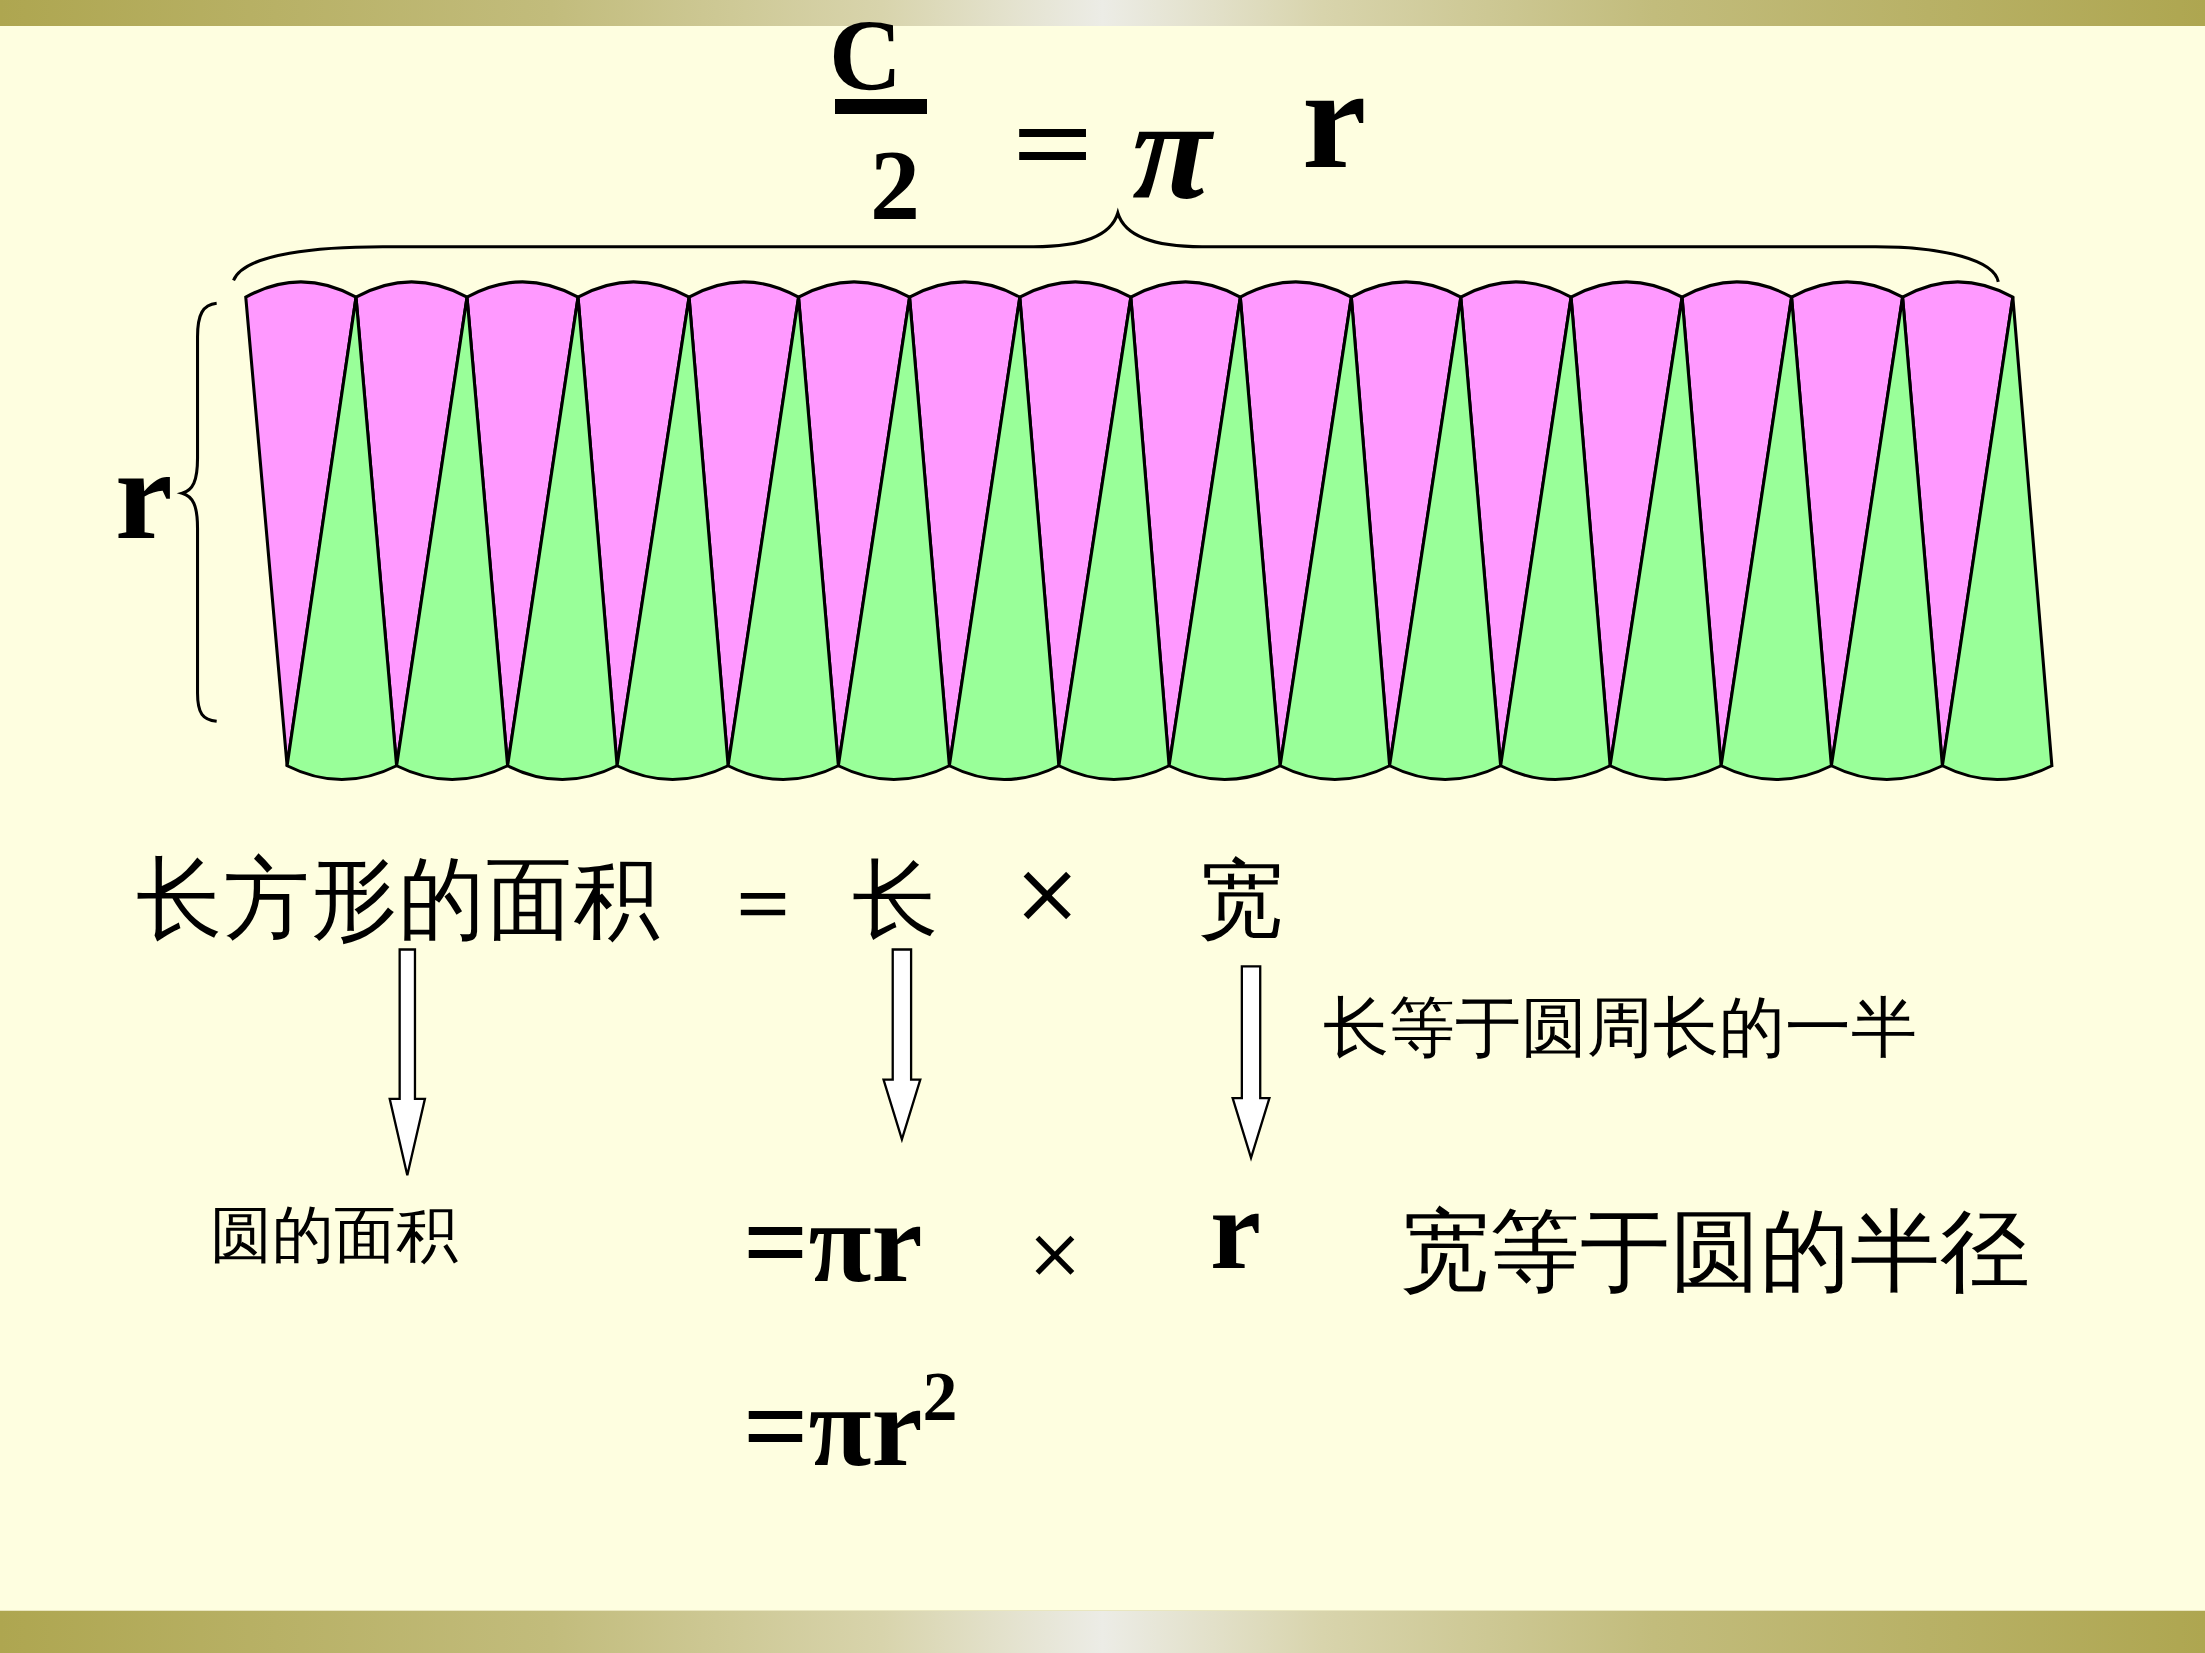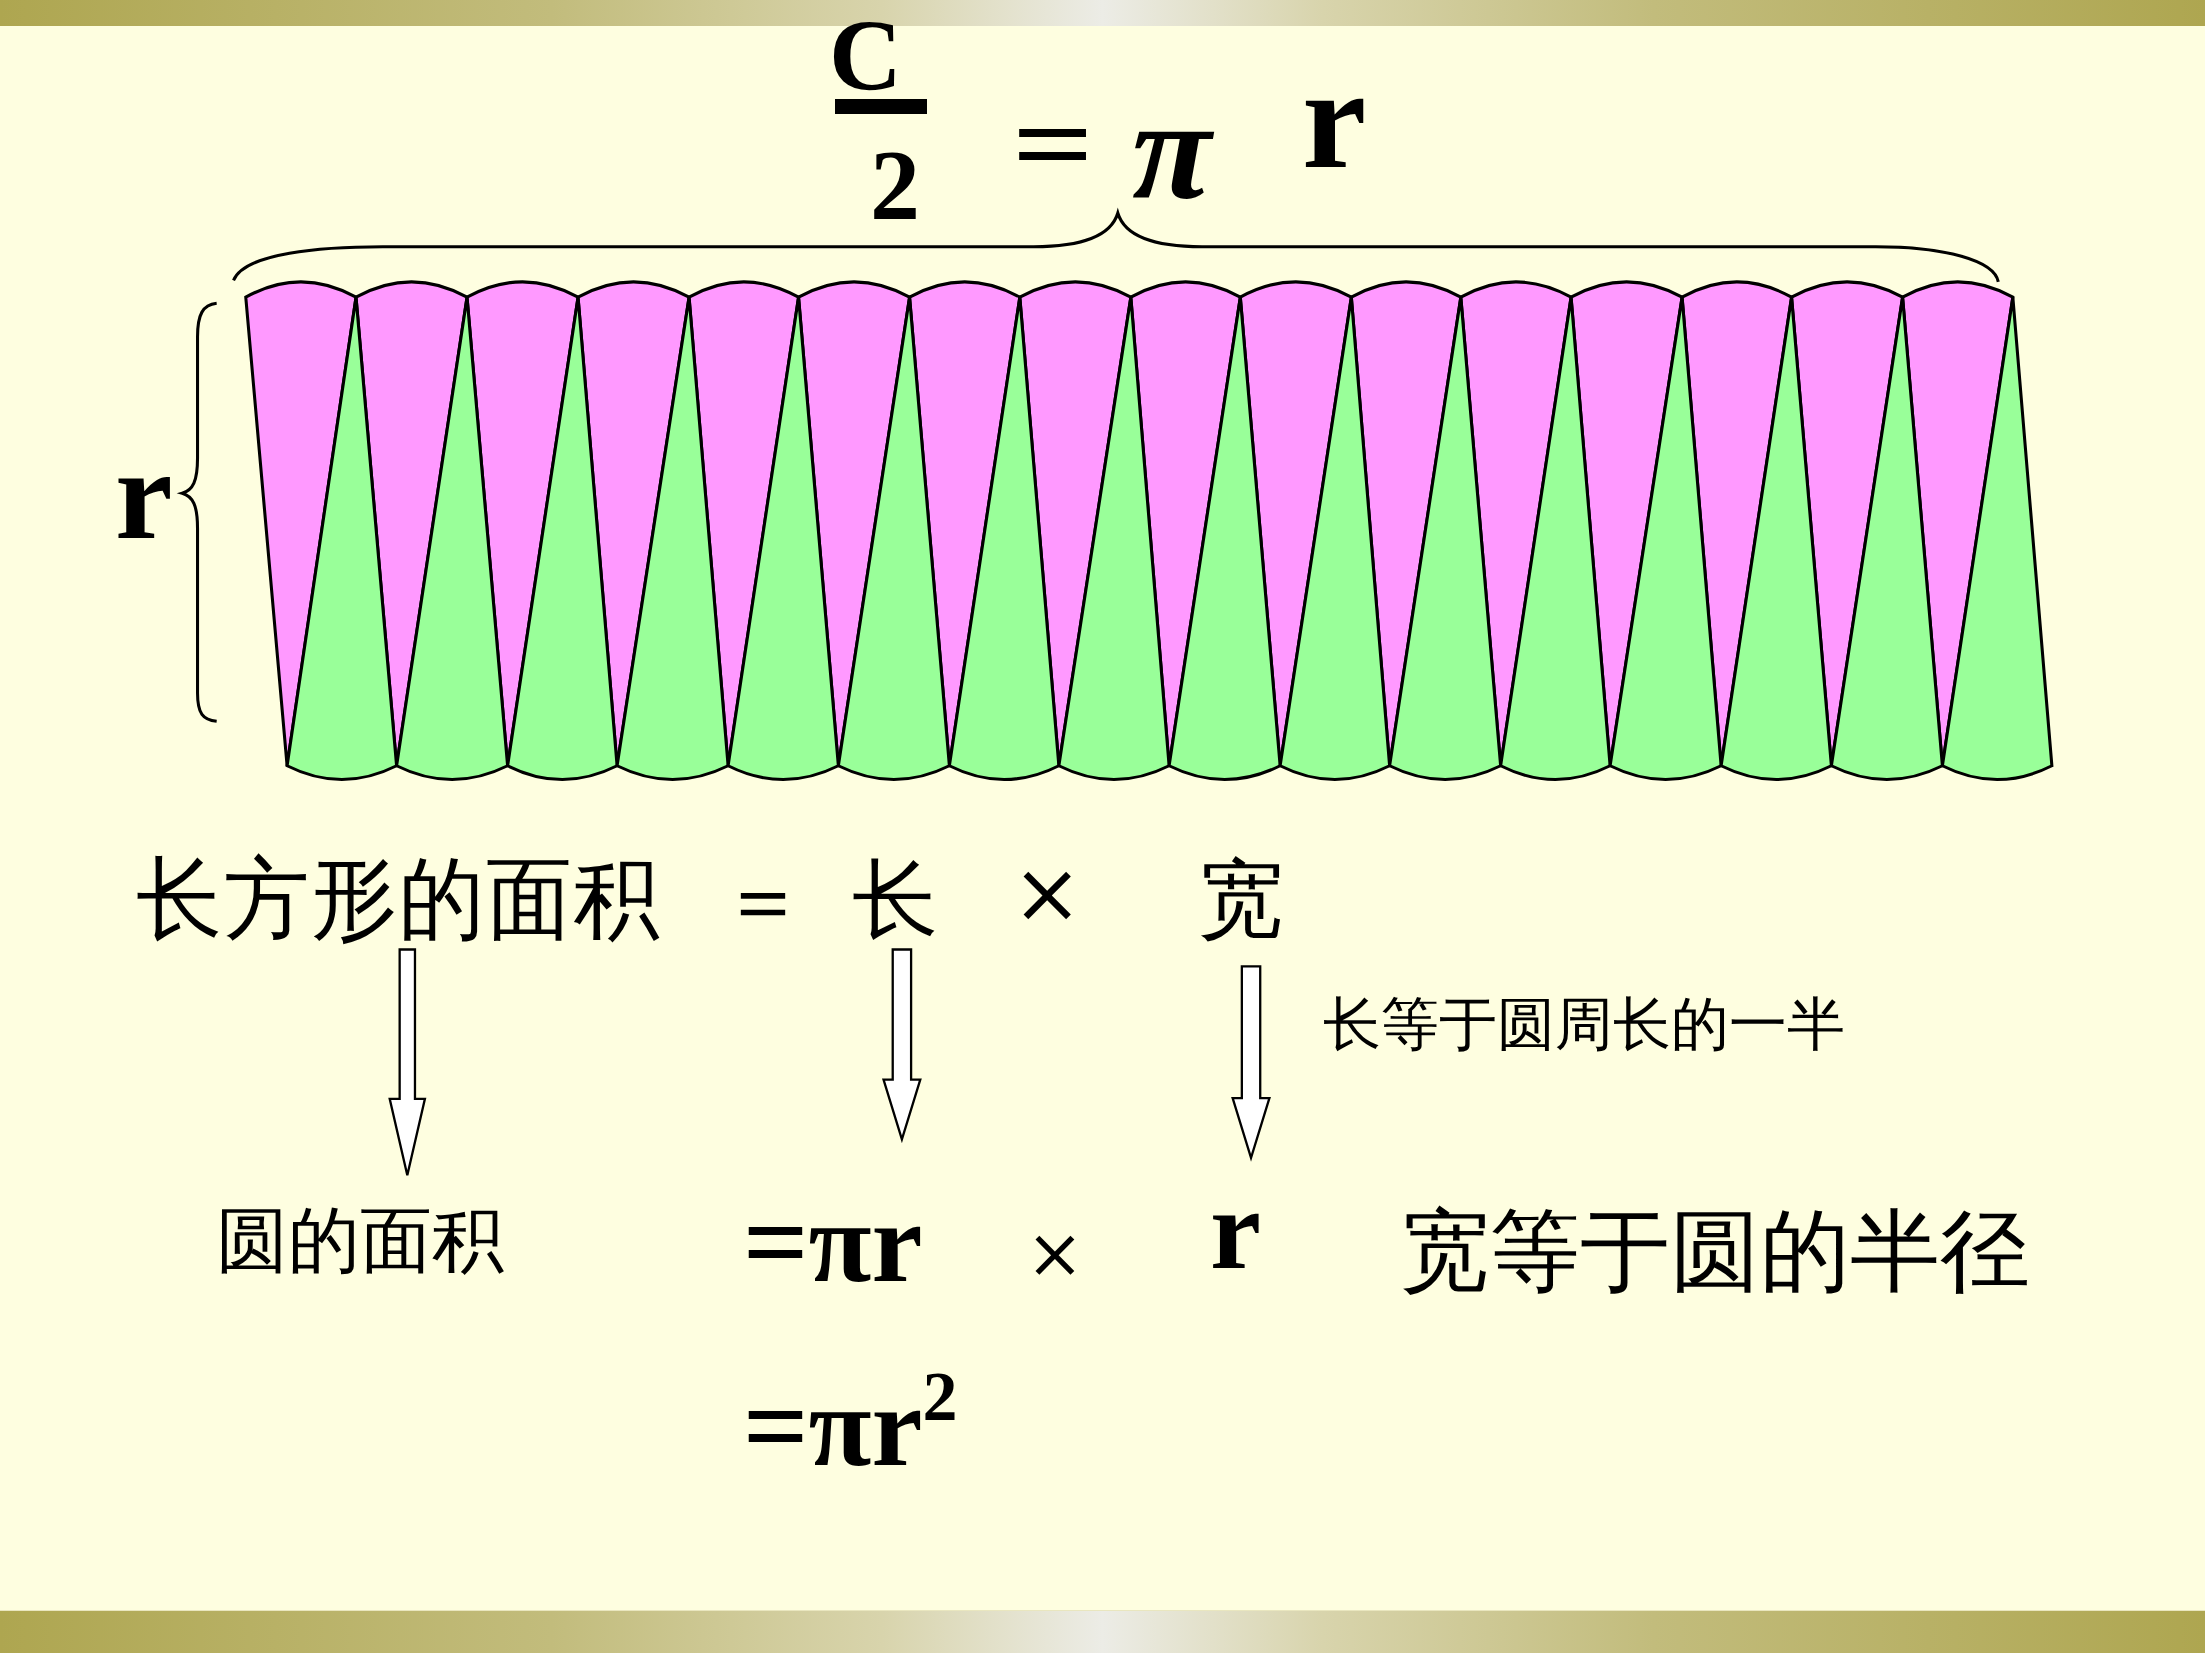--- a/index.html
+++ b/index.html
@@ -74,23 +74,23 @@
   </svg>
 
 <div class="abs math" style="left:115px; top:429px; font-size:130px;">r</div>
 
 <div class="abs cjk" style="left:136px; top:856px; font-size:86px; letter-spacing:1.5px; transform:scaleY(1.05);">长方形的面积</div>
 <div class="abs cjk" style="left:720px; top:856px; font-size:86px;">＝</div>
 <div class="abs cjk" style="left:852px; top:856px; font-size:86px;">长</div>
 <div class="abs cjk" style="left:1012px; top:851px; font-size:84px;">×</div>
 <div class="abs cjk" style="left:1198px; top:856px; font-size:86px;">宽</div>
 
-<div class="abs cjk" style="left:1323px; top:995px; font-size:58px;">长等于圆周长的一半</div>
+<div class="abs cjk" style="left:1323px; top:995px; font-size:66px;">长等于圆周长的一半</div>
 
-<div class="abs cjk" style="left:216px; top:1204px; font-size:72px;">圆的面积</div>
+<div class="abs cjk" style="left:210px; top:1204px; font-size:62px;">圆的面积</div>
 <div class="abs math" style="left:743px; top:1185px; font-size:115px;">=πr</div>
 <div class="abs cjk" style="left:1026px; top:1219px; font-size:69px;">×</div>
 <div class="abs math" style="left:1210px; top:1172px; font-size:115px;">r</div>
 <div class="abs cjk" style="left:1371px; top:1206px; font-size:90px;margin-left:29px;">宽等于圆的半径</div>
 
 <div class="abs math" style="left:743px; top:1368px; font-size:115px;">
   <span>=πr</span><sup style="font-size:70px; position:relative; top:-6.1px;">2</sup>
 </div>
 
 

